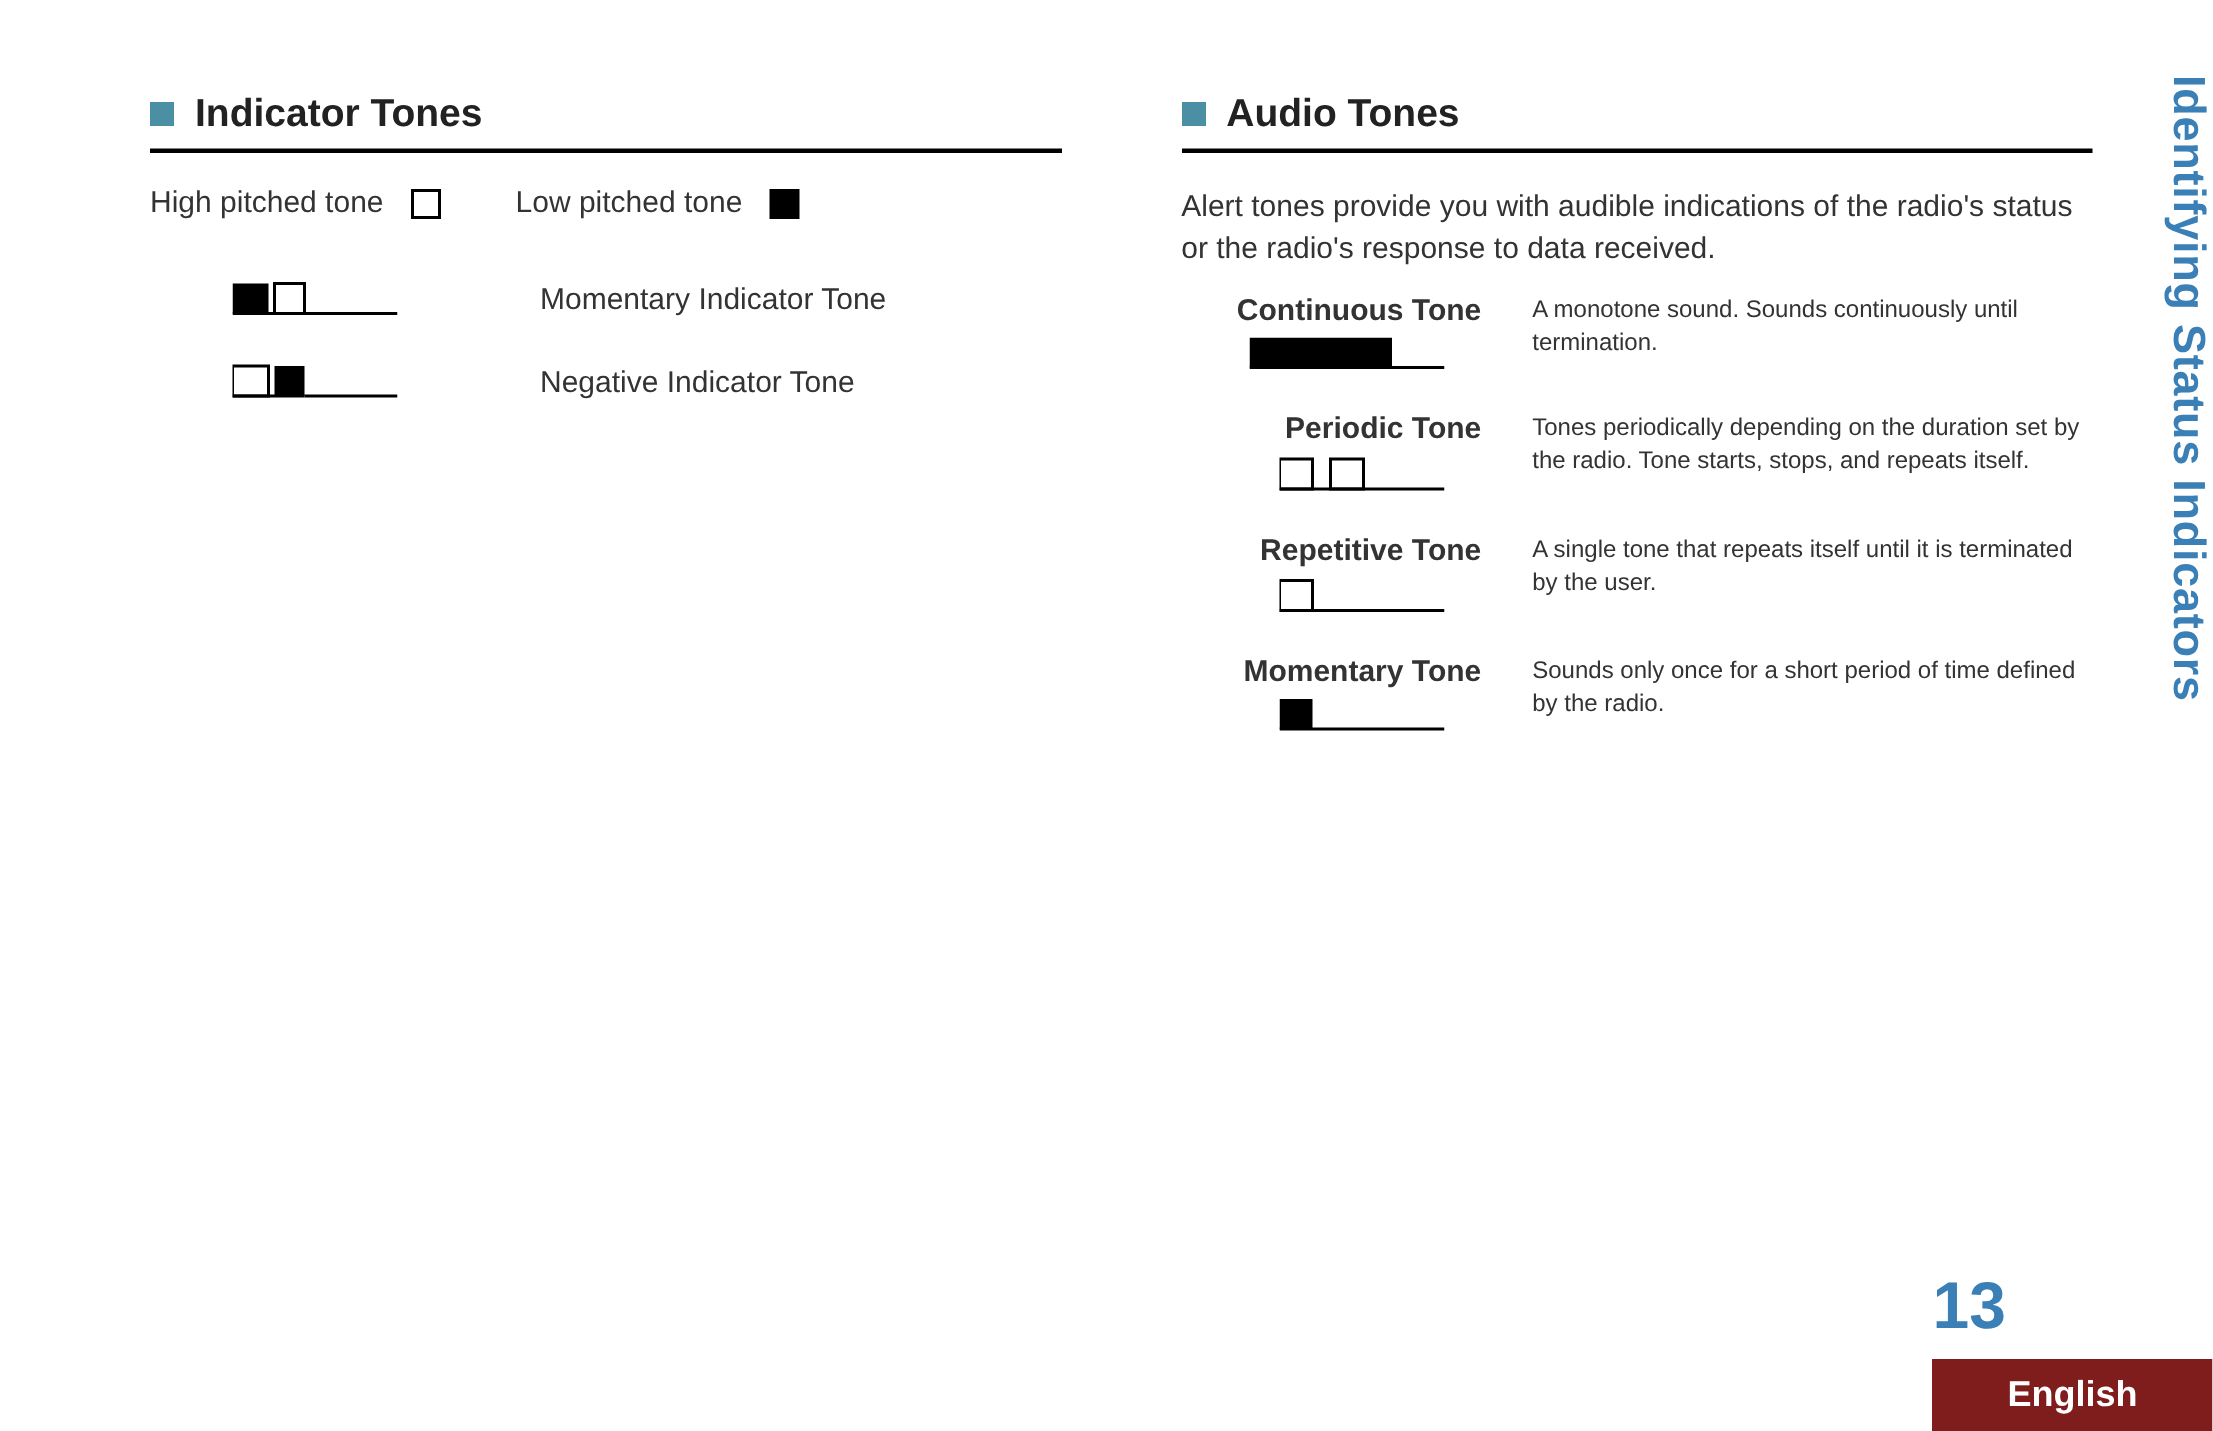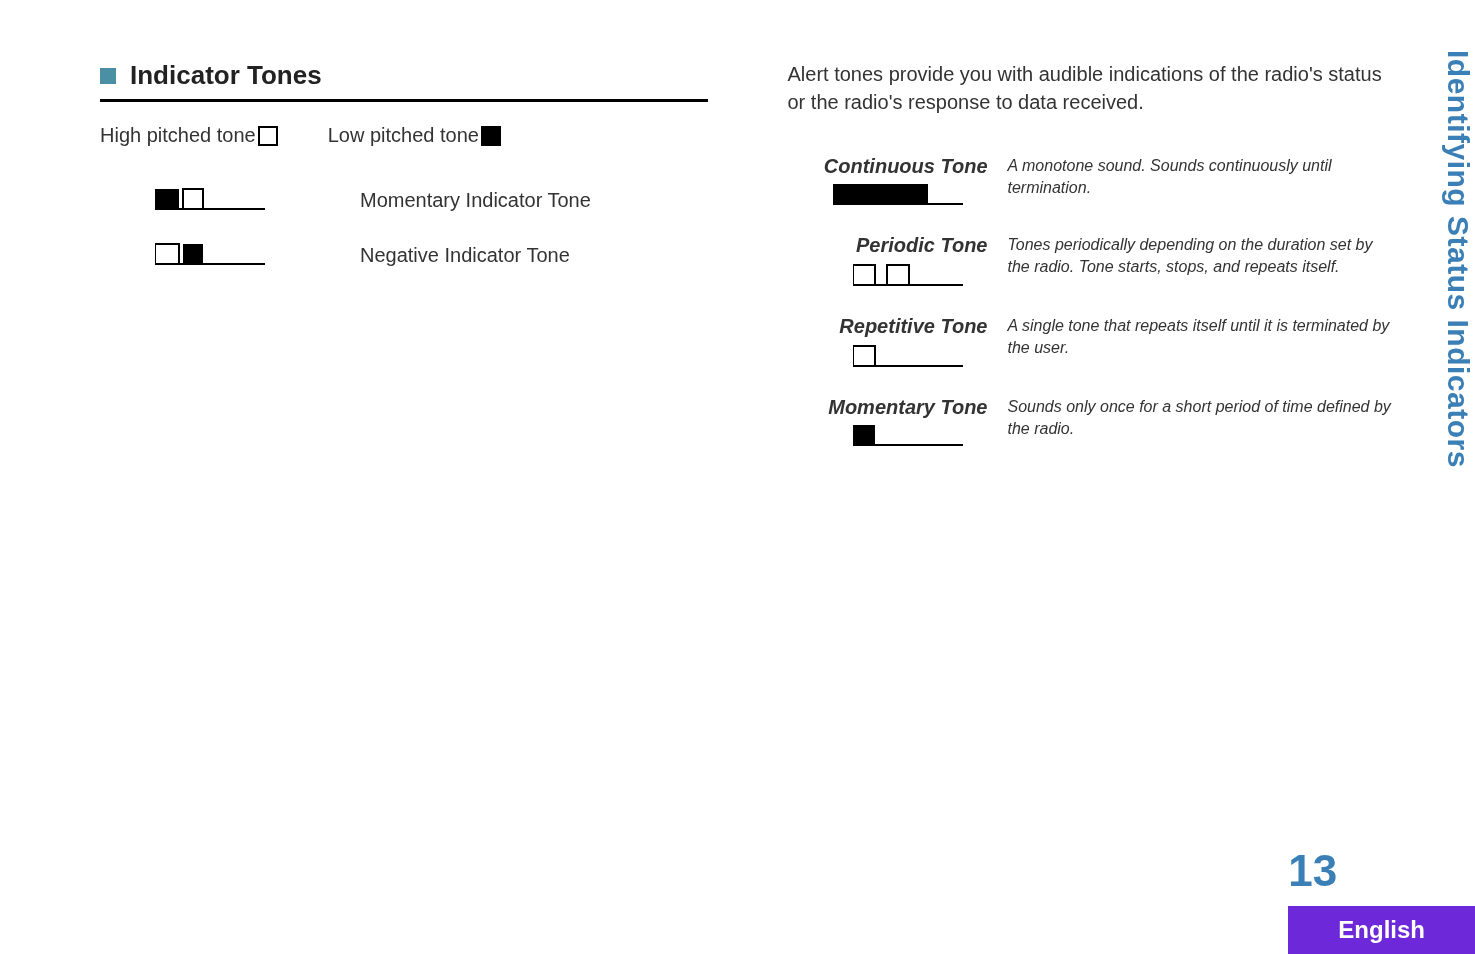--- a/index.html
+++ b/index.html
@@ -37,21 +37,21 @@
       font-weight: bold;
       color: #222;
     }
     .tone-legend {
       display: flex;
       gap: 50px;
       margin-bottom: 40px;
       font-size: 20px;
       align-items: center;
     }
-    .legend-item { display: flex; align-items: center; gap: 2px; }
+    .legend-item { display: flex; align-items: center; gap: 18px; }
     .sq-outline {
       width: 20px; height: 20px;
       border: 2px solid #000;
       background: #fff;
       display: inline-block;
     }
     .sq-solid {
       width: 20px; height: 20px;
       background: #000;
       display: inline-block;
@@ -60,27 +60,26 @@
       display: flex;
       align-items: flex-start;
       gap: 40px;
       margin-bottom: 30px;
     }
     .indicator-icon { width: 220px; display: flex; justify-content: center; }
     .indicator-label { font-size: 20px; padding-top: 2px; }
     .intro-text {
       font-size: 20px;
       line-height: 1.4;
-      margin-bottom: 39px;
+      margin-bottom: 16px;
     }
     .audio-row {
       display: flex;
       margin-bottom: 28px;
-      gap: 20px;
-      font-style: italic;
+      gap: 34px;
     }
     .audio-left {
       width: 200px;
       text-align: right;
     }
     .audio-name {
       font-weight: bold;
       font-size: 20px;
     }
     .audio-icon { margin-top: 6px; display: flex; justify-content: flex-end; padding-right: 25px; }
@@ -106,21 +105,21 @@
       text-align: left;
     }
     .page-number {
       font-size: 44px;
       font-weight: bold;
       color: #3a7fb5;
       padding-right: 35px;
       padding-bottom: 10px;
     }
     .lang-tab {
-      background: #6d28d9;
+      background: #7f1d1d;
       color: #fff;
       font-size: 24px;
       font-weight: bold;
       padding: 10px 50px;
       display: inline-block;
     }
     svg { display: block; }
   </style>
 </head>
 <body>
@@ -162,20 +161,24 @@
           <rect x="28" y="2" width="20" height="20" fill="#000"></rect>
           <line x1="48" y1="22" x2="110" y2="22" stroke="#000" stroke-width="2"></line>
           <line x1="0" y1="22" x2="48" y2="22" stroke="#000" stroke-width="2"></line>
         </svg>
       </div>
       <div class="indicator-label">Negative Indicator Tone</div>
     </div>
   </div>
 
   <div class="column">
+    <div class="section-heading">
+      <div class="heading-bullet"></div>
+      <div class="heading-text">Audio Tones</div>
+    </div>
 
     <div class="intro-text">Alert tones provide you with audible indications of the radio's status or the radio's response to data received.</div>
 
     <div class="audio-row">
       <div class="audio-left">
         <div class="audio-name">Continuous Tone</div>
         <div class="audio-icon">
           <svg width="130" height="22" viewBox="0 0 130 22">
             <rect x="0" y="0" width="95" height="20" fill="#000"></rect>
             <line x1="0" y1="20" x2="130" y2="20" stroke="#000" stroke-width="2"></line>

